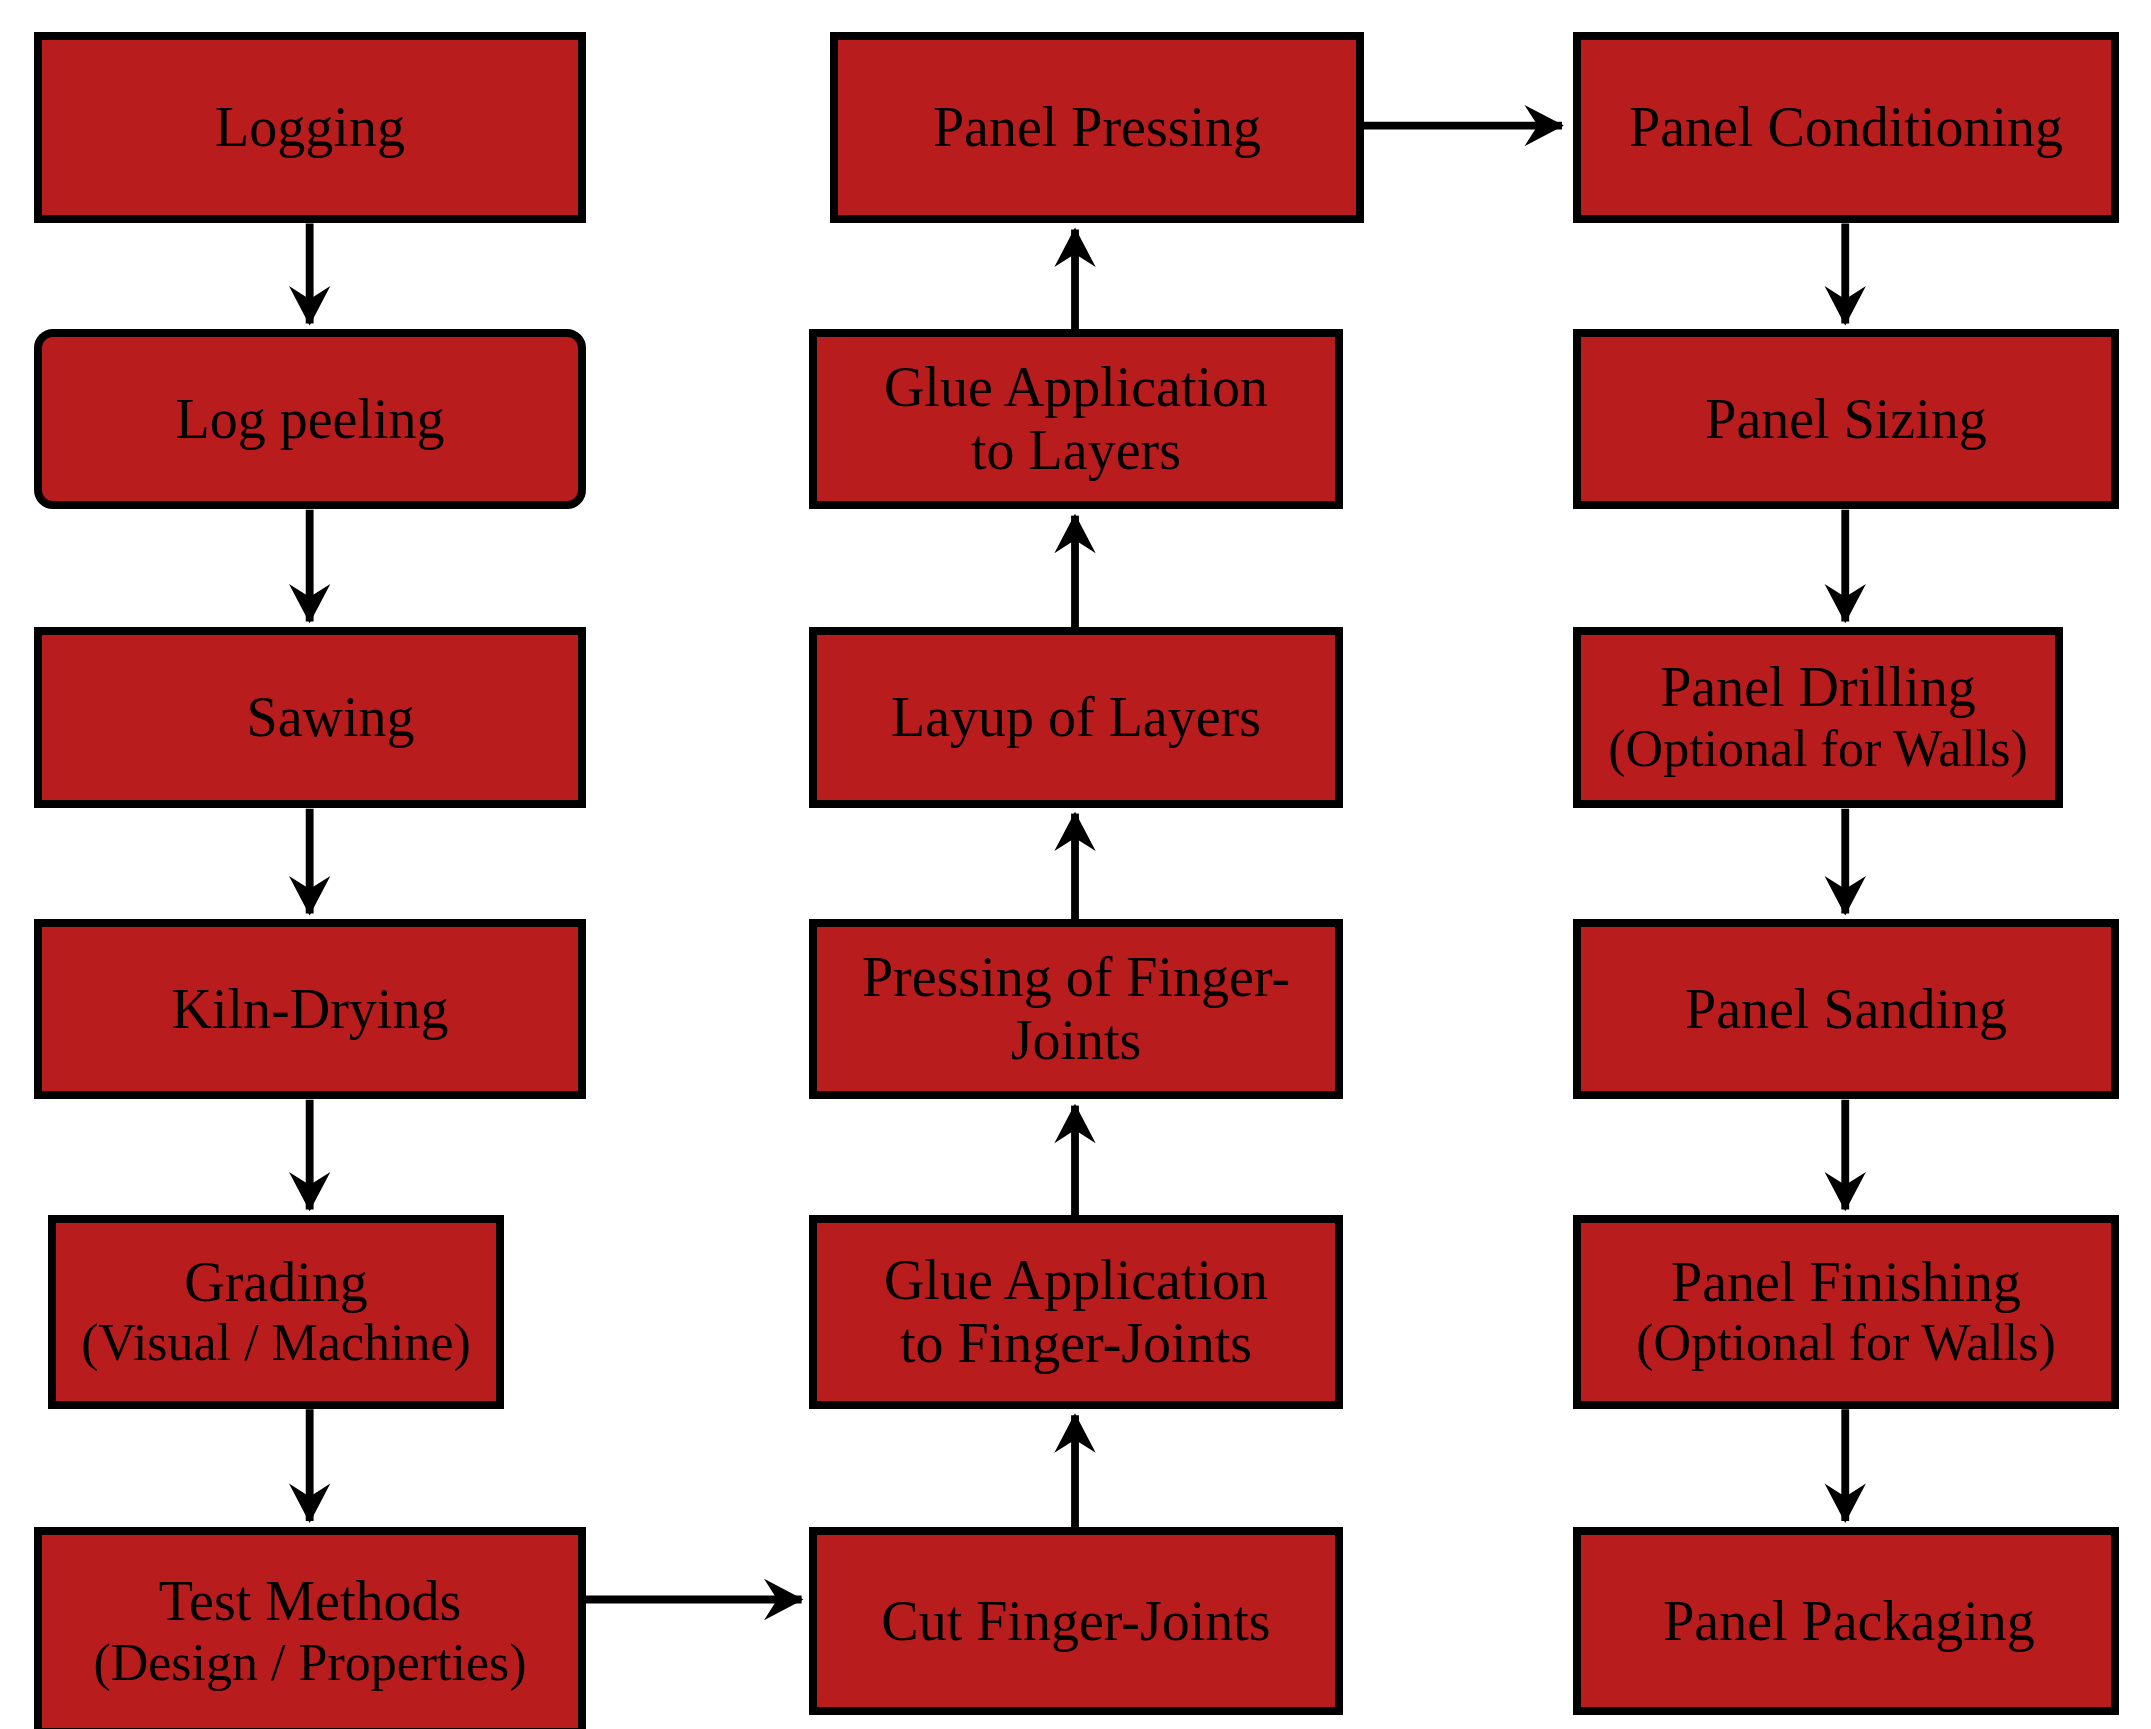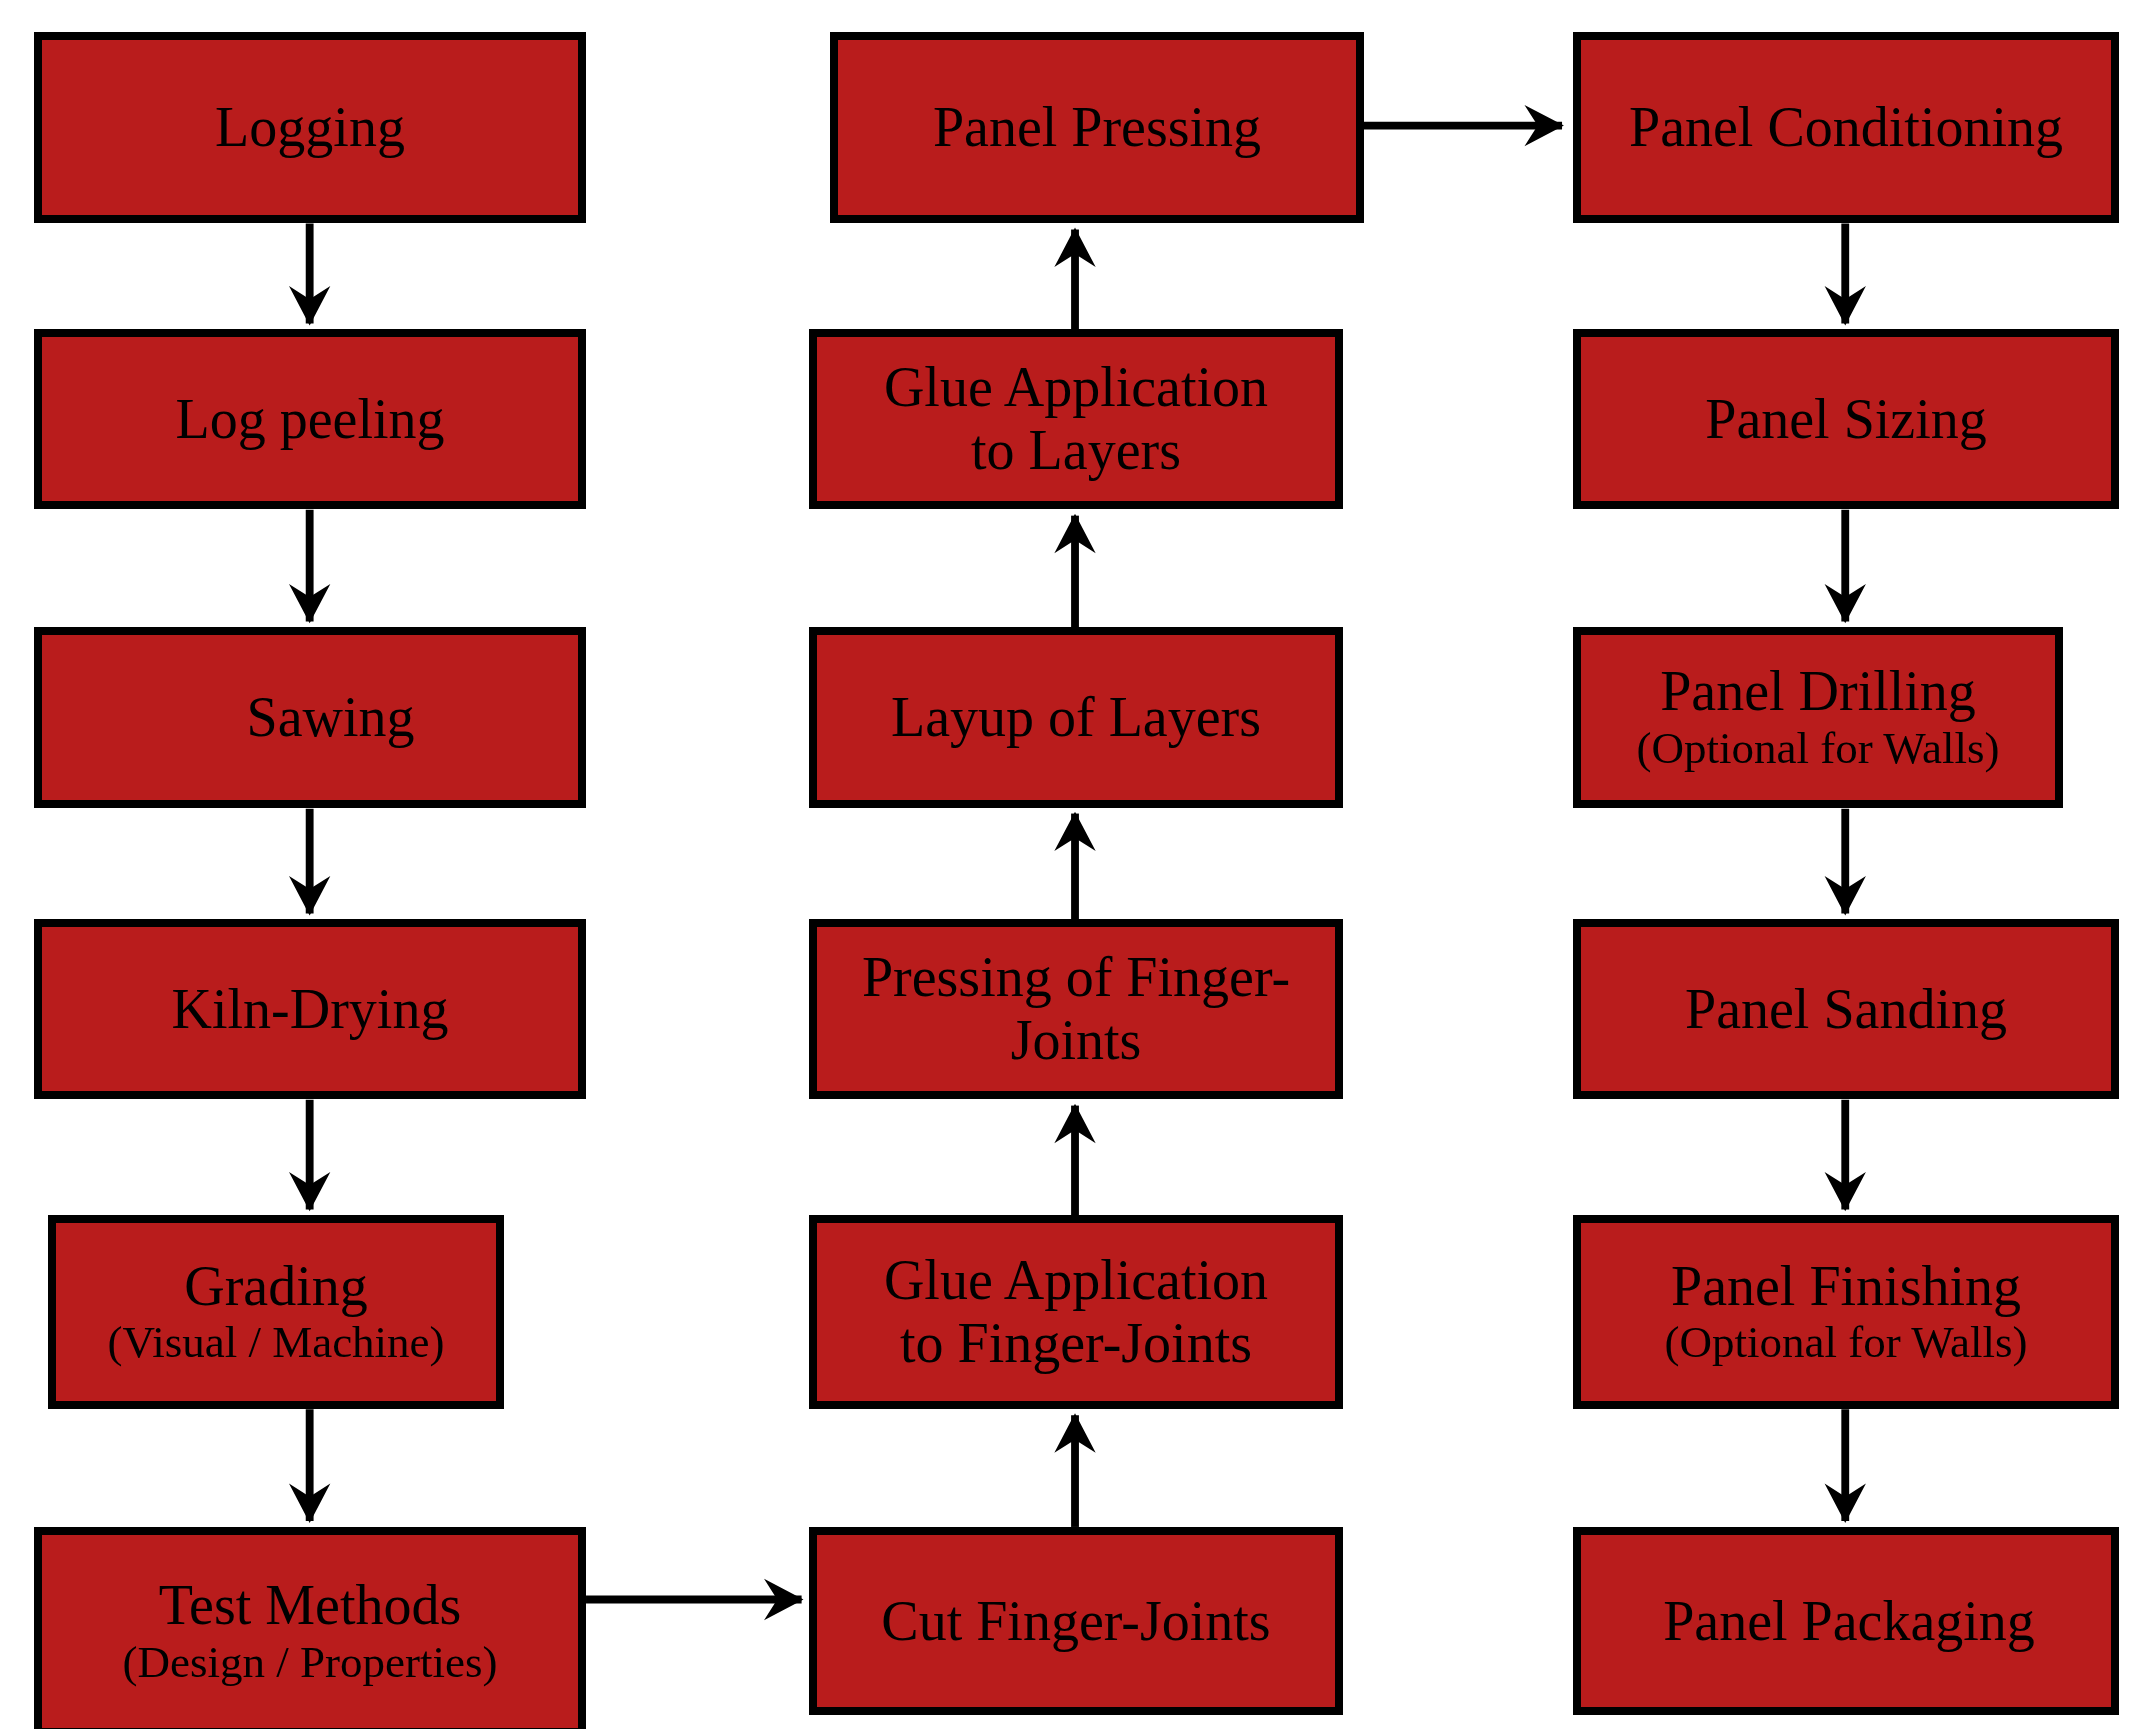--- a/index.html
+++ b/index.html
@@ -22,21 +22,21 @@
     align-items: center;
     justify-content: center;
     text-align: center;
   }
   .node .main {
     font-size: 56px;
     line-height: 1.12;
     white-space: nowrap;
   }
   .node .sub {
-    font-size: 45px;
+    font-size: 52px;
     line-height: 1.15;
     white-space: nowrap;
   }
   .node span:empty { display: none; }
   svg.wires {
     position: absolute;
     left: 0; top: 0;
     width: 2151px;
     height: 1730px;
     pointer-events: none;
@@ -75,21 +75,21 @@
     <line x1="1883" y1="520" x2="1883" y2="634" marker-end="url(#ah)"></line>
     <line x1="1883" y1="825" x2="1883" y2="932" marker-end="url(#ah)"></line>
     <line x1="1883" y1="1122" x2="1883" y2="1234" marker-end="url(#ah)"></line>
     <line x1="1883" y1="1438" x2="1883" y2="1552" marker-end="url(#ah)"></line>
   </svg>
 
   <div class="node" style="left:34px;top:32px;width:552px;height:191px;">
     <span class="main">Logging</span>
 
   </div>
-  <div class="node" style="left:34px;top:329px;width:552px;height:180px;">
+  <div class="node" style="left:34px;top:329px;width:552px;height:180px;border-radius:19px;">
     <span class="main">Log peeling</span>
 
   </div>
   <div class="node" style="left:34px;top:627px;width:552px;height:181px;padding-left:41px;">
     <span class="main">Sawing</span>
 
   </div>
   <div class="node" style="left:34px;top:919px;width:552px;height:180px;">
     <span class="main">Kiln-Drying</span>
 

